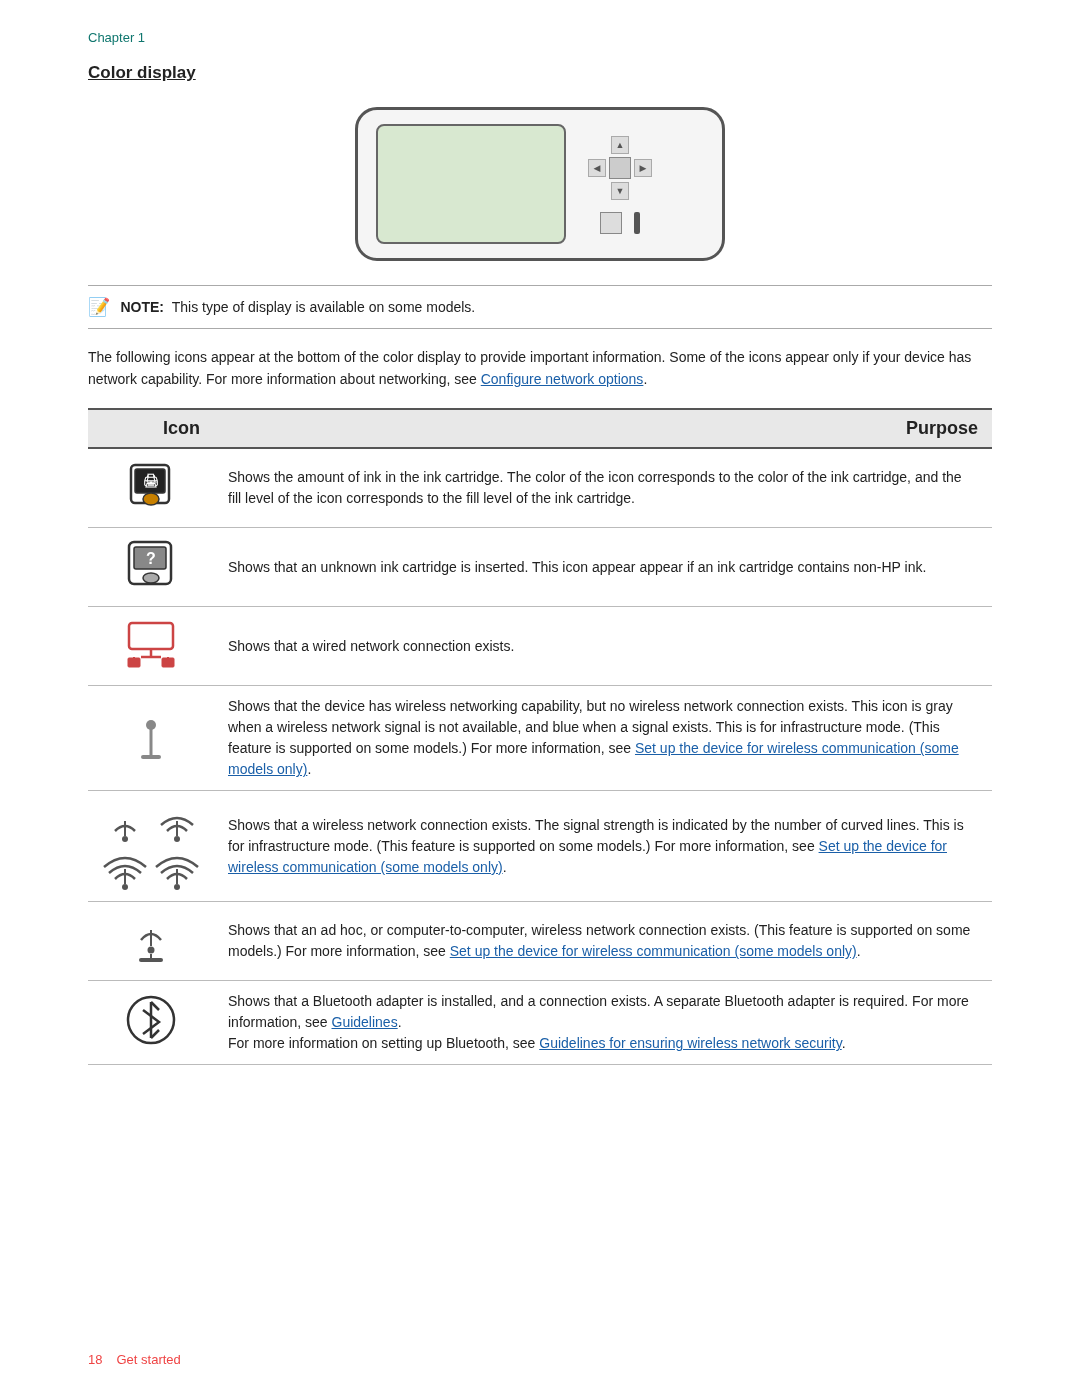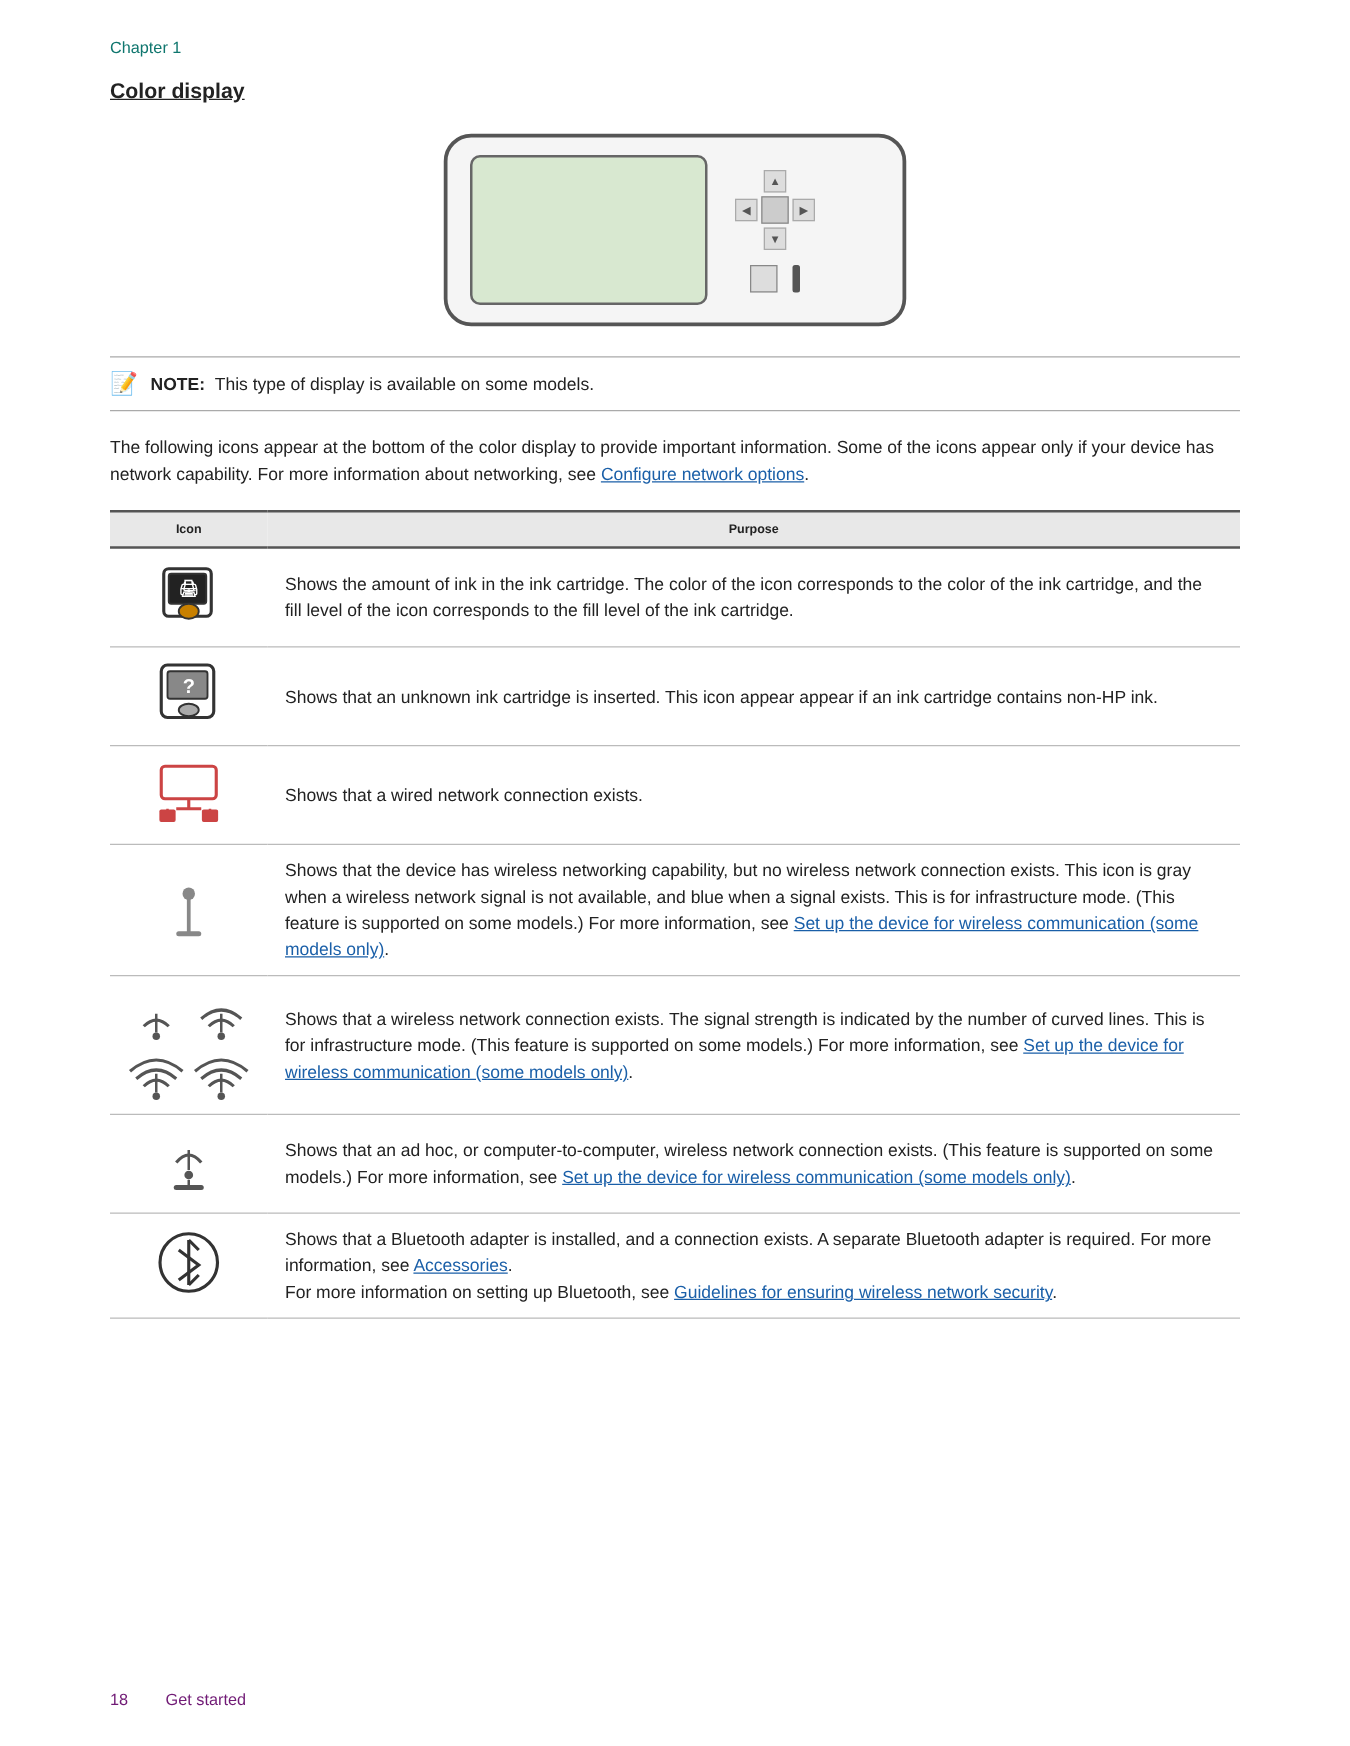--- a/index.html
+++ b/index.html
@@ -134,46 +134,46 @@
       border-collapse: collapse;
       margin-bottom: 10px;
     }
     thead tr {
       background: #e8e8e8;
       border-top: 2px solid #555;
       border-bottom: 2px solid #555;
     }
     thead th {
       padding: 8px 14px;
-      text-align: center;
+      text-align: right;
       font-weight: bold;
-      font-size: 10px;
+      font-size: 18px;
     }
     tbody tr {
       border-bottom: 1px solid #bbb;
     }
     tbody td {
       padding: 10px 14px;
       font-size: 14px;
       line-height: 1.5;
       vertical-align: middle;
     }
     .icon-cell {
       width: 110px;
       text-align: center;
       vertical-align: middle;
     }
     .footer {
       position: absolute;
       bottom: 30px;
       left: 88px;
       font-size: 13px;
-      color: #701a75;
-      display: flex;
-      gap: 30px;
+      color: #ef4444;
+      display: flex;
+      gap: 14px;
     }
     .wireless-grid {
       display: grid;
       grid-template-columns: 1fr 1fr;
       gap: 6px;
     }
   </style>
 </head>
 <body>
 
@@ -344,21 +344,21 @@
           <svg width="52" height="52" viewBox="0 0 52 52">
             <circle cx="26" cy="26" r="23" fill="none" stroke="#333" stroke-width="2.5"></circle>
 
             <line x1="26" y1="8" x2="26" y2="44" stroke="#333" stroke-width="2.5"></line>
             <polyline points="18,16 34,28 18,40" fill="none" stroke="#333" stroke-width="2.5"></polyline>
             <line x1="26" y1="8" x2="34" y2="16" stroke="#333" stroke-width="2.5"></line>
             <line x1="26" y1="44" x2="34" y2="36" stroke="#333" stroke-width="2.5"></line>
           </svg>
         </td>
         <td>
-          <span>Shows that a Bluetooth adapter is installed, and a connection exists. A separate Bluetooth adapter is required. For more information, see </span><a class="link">Accessories</a><span>.</span><br><span>For more information on setting up Bluetooth, see </span><a class="link">Guidelines for ensuring wireless network security</a><span>.</span>
+          <span>Shows that a Bluetooth adapter is installed, and a connection exists. A separate Bluetooth adapter is required. For more information, see </span><a class="link">Guidelines</a><span>.</span><br><span>For more information on setting up Bluetooth, see </span><a class="link">Guidelines for ensuring wireless network security</a><span>.</span>
         </td>
       </tr>
     </tbody>
   </table>
 
   <div class="footer">
     <span>18</span>
     <span>Get started</span>
   </div>
 

